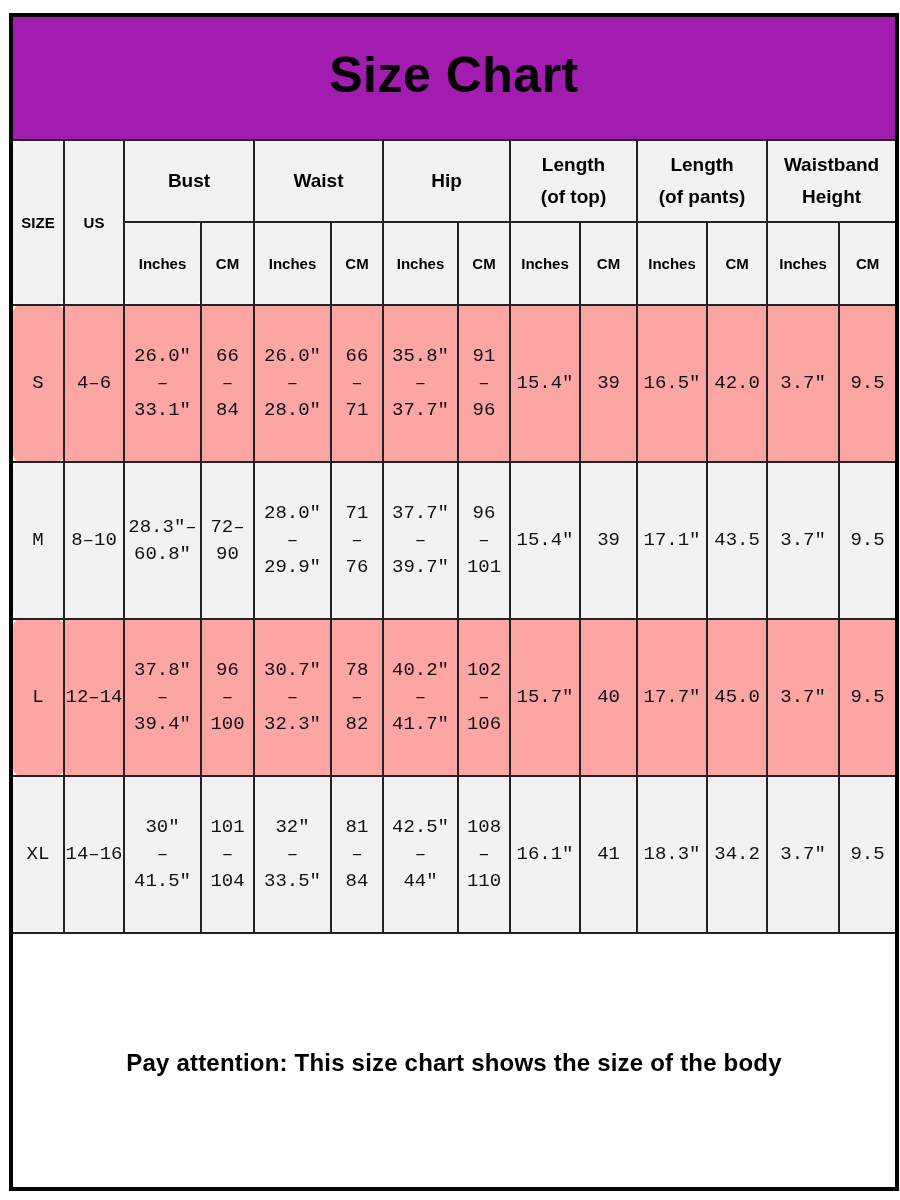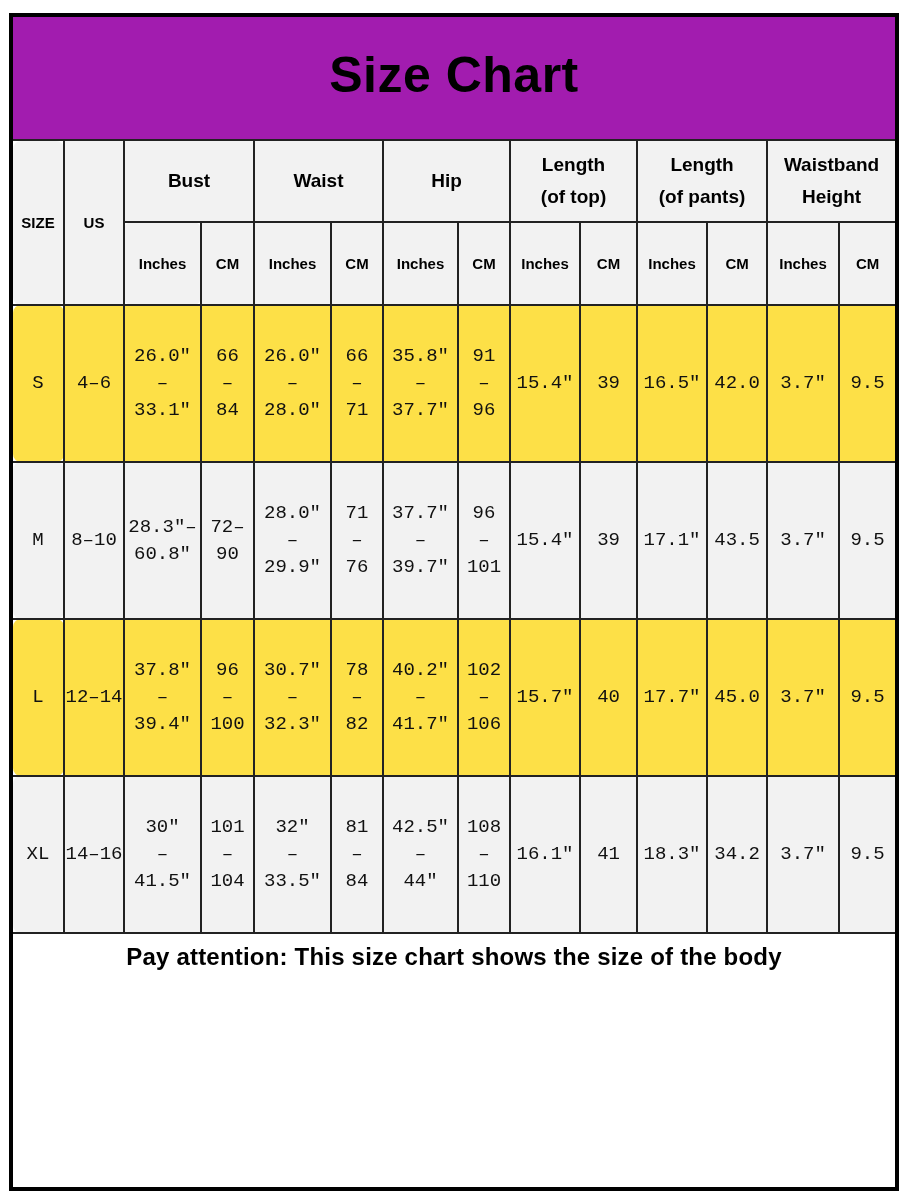--- a/index.html
+++ b/index.html
@@ -32,25 +32,25 @@
       font-family: "Liberation Sans", sans-serif; font-weight: bold; color: #000;
       background: #f2f2f2;
     }
     th.grp { font-size: 19px; line-height: 32px; height: 80px; }
     th.unit { font-size: 15px; height: 81px; }
     th.side { font-size: 15px; }
     td {
       font-family: "Liberation Mono", "DejaVu Sans Mono", monospace;
       font-size: 19px; color: #111; line-height: 27px;
     }
-    tr.odd td { background: #fde047; height: 155px; }
+    tr.odd td { background: #fca5a5; height: 155px; }
     tr.even td { background: #f2f2f2; height: 155px; }
     .note-area {
       position: absolute; left: 0; top: 921px; width: 882px; height: 249px;
-      background: #fff; display: flex; align-items: flex-start; justify-content: center;
+      background: #fff; display: flex; align-items: center; justify-content: center;
     }
     .note {
       font-family: "Liberation Sans", sans-serif; font-weight: bold; font-size: 24px;
       color: #000; text-align: center; line-height: 38px; letter-spacing: 0.2px;
     }
     .cell-line { display: block; }
   </style>
 </head>
 <body>
 

